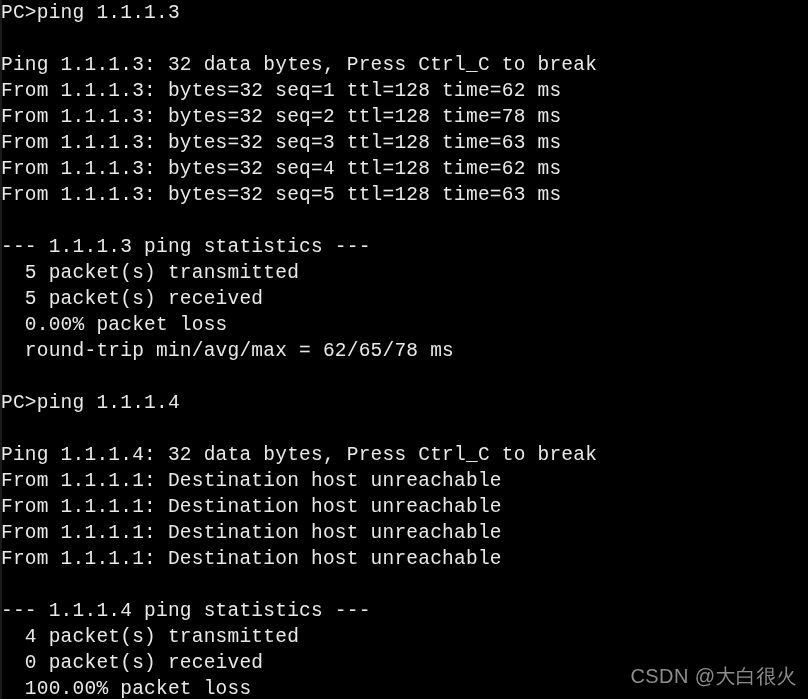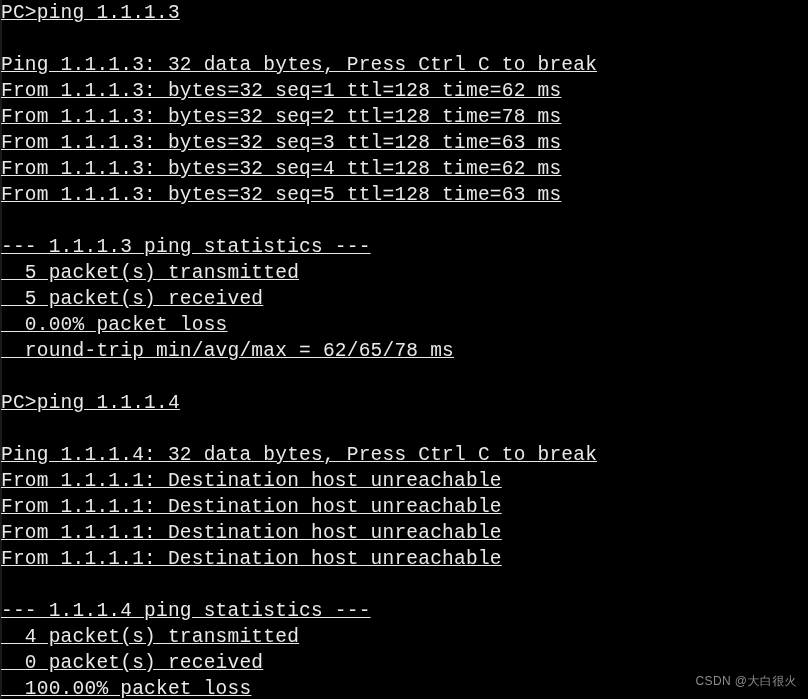--- a/index.html
+++ b/index.html
@@ -43,31 +43,30 @@
     font-size: 19.5px;
     line-height: 26px;
     letter-spacing: 0.22px;
     color: #e9e9e9;
     white-space: pre;
     -webkit-font-smoothing: antialiased;
   }
   .line {
     height: 26px;
     white-space: pre;
-    text-decoration: underline;
   }
   .line.blank {
     height: 26px;
   }
   #watermark {
     position: absolute;
     right: 11px;
     bottom: 9px;
     font-family: "Liberation Sans", "DejaVu Sans", sans-serif;
-    font-size: 12px;
+    font-size: 20px;
     color: #8d8d8d;
     letter-spacing: 0.4px;
     white-space: pre;
   }
 </style>
 </head>
 <body>
 
 <div id="terminal">
 

